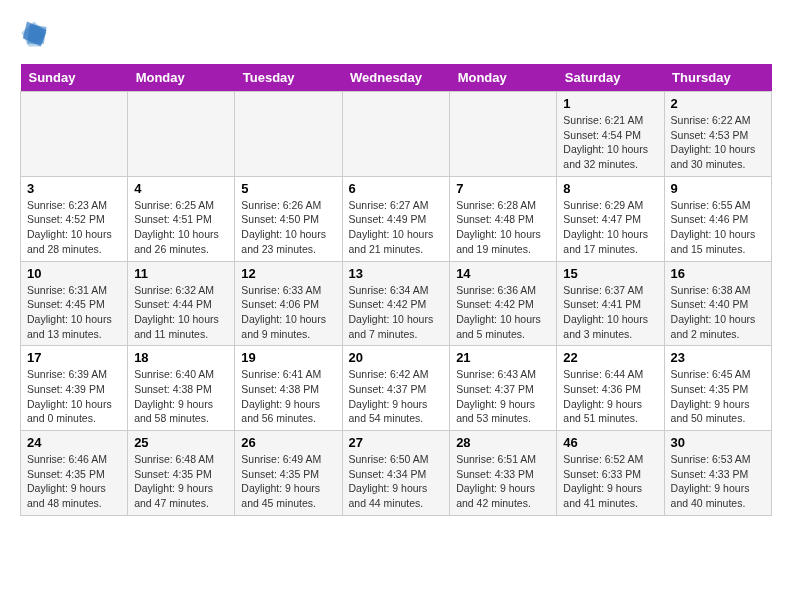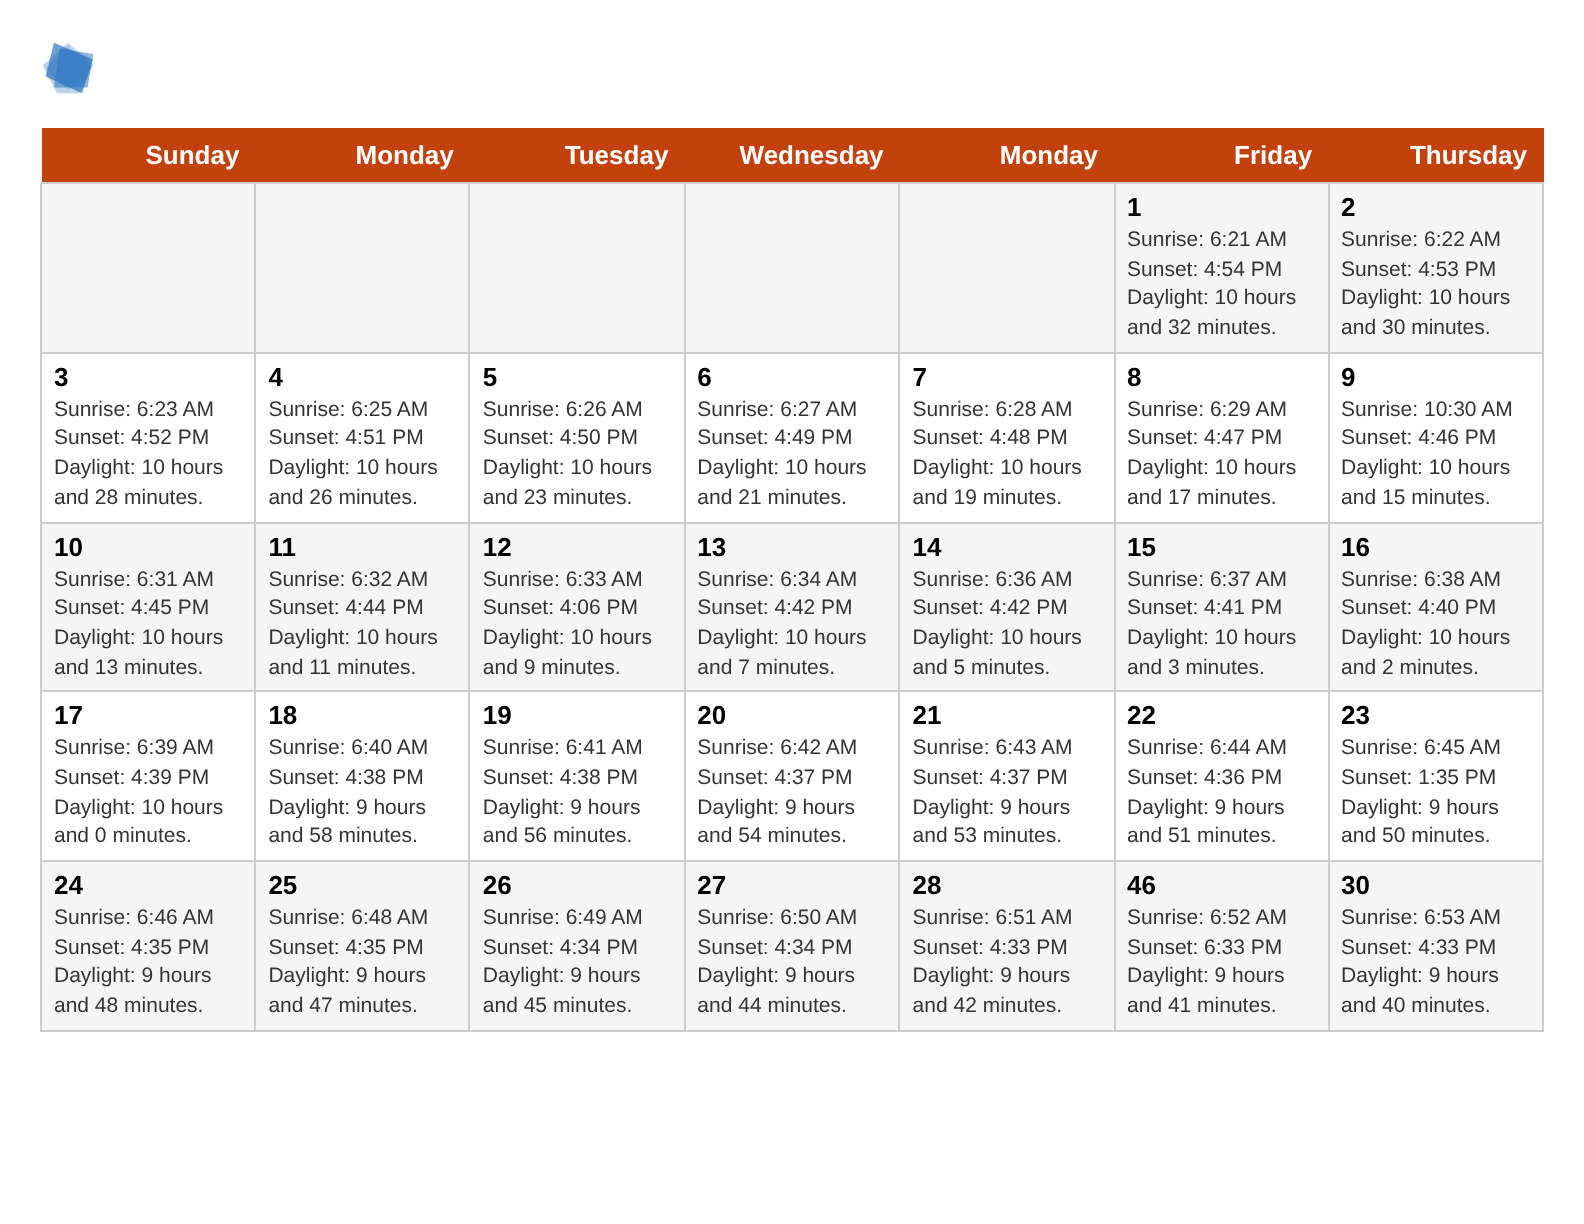--- a/index.html
+++ b/index.html
@@ -36,24 +36,24 @@
     .location {
       font-size: 16px;
       color: #444;
     }
     table {
       width: 100%;
       border-collapse: collapse;
       font-size: 11px;
     }
     thead tr th {
-      background-color: #c2410c;
+      background-color: #a21caf;
       color: #fff;
       padding: 6px 8px;
-      text-align: right;
+      text-align: left;
       font-size: 13px;
       font-weight: bold;
     }
     tbody tr td {
       border: 1px solid #ccc;
       vertical-align: top;
       padding: 4px 6px;
       width: 108px;
       min-height: 80px;
     }
@@ -102,21 +102,21 @@
 </div>
 
 <table>
   <thead>
     <tr>
       <th>Sunday</th>
       <th>Monday</th>
       <th>Tuesday</th>
       <th>Wednesday</th>
       <th>Monday</th>
-      <th>Friday</th>
+      <th>Saturday</th>
       <th>Thursday</th>
     </tr>
   </thead>
   <tbody id="calendar-body">
   <tr>
         <td class="empty-cell"></td>
         <td class="empty-cell"></td>
         <td class="empty-cell"></td>
         <td class="empty-cell"></td>
         <td class="empty-cell"></td>
@@ -165,21 +165,21 @@
 Daylight: 10 hours and 19 minutes.</div>
         </td>
         <td>
           <span class="day-num">8</span>
           <div class="day-info">Sunrise: 6:29 AM
 Sunset: 4:47 PM
 Daylight: 10 hours and 17 minutes.</div>
         </td>
         <td>
           <span class="day-num">9</span>
-          <div class="day-info">Sunrise: 10:30 AM
+          <div class="day-info">Sunrise: 6:55 AM
 Sunset: 4:46 PM
 Daylight: 10 hours and 15 minutes.</div>
         </td>
       </tr>
       <tr>
         <td>
           <span class="day-num">10</span>
           <div class="day-info">Sunrise: 6:31 AM
 Sunset: 4:45 PM
 Daylight: 10 hours and 13 minutes.</div>
@@ -254,41 +254,41 @@
         </td>
         <td>
           <span class="day-num">22</span>
           <div class="day-info">Sunrise: 6:44 AM
 Sunset: 4:36 PM
 Daylight: 9 hours and 51 minutes.</div>
         </td>
         <td>
           <span class="day-num">23</span>
           <div class="day-info">Sunrise: 6:45 AM
-Sunset: 1:35 PM
+Sunset: 4:35 PM
 Daylight: 9 hours and 50 minutes.</div>
         </td>
       </tr>
       <tr>
         <td>
           <span class="day-num">24</span>
           <div class="day-info">Sunrise: 6:46 AM
 Sunset: 4:35 PM
 Daylight: 9 hours and 48 minutes.</div>
         </td>
         <td>
           <span class="day-num">25</span>
           <div class="day-info">Sunrise: 6:48 AM
 Sunset: 4:35 PM
 Daylight: 9 hours and 47 minutes.</div>
         </td>
         <td>
           <span class="day-num">26</span>
           <div class="day-info">Sunrise: 6:49 AM
-Sunset: 4:34 PM
+Sunset: 4:35 PM
 Daylight: 9 hours and 45 minutes.</div>
         </td>
         <td>
           <span class="day-num">27</span>
           <div class="day-info">Sunrise: 6:50 AM
 Sunset: 4:34 PM
 Daylight: 9 hours and 44 minutes.</div>
         </td>
         <td>
           <span class="day-num">28</span>

